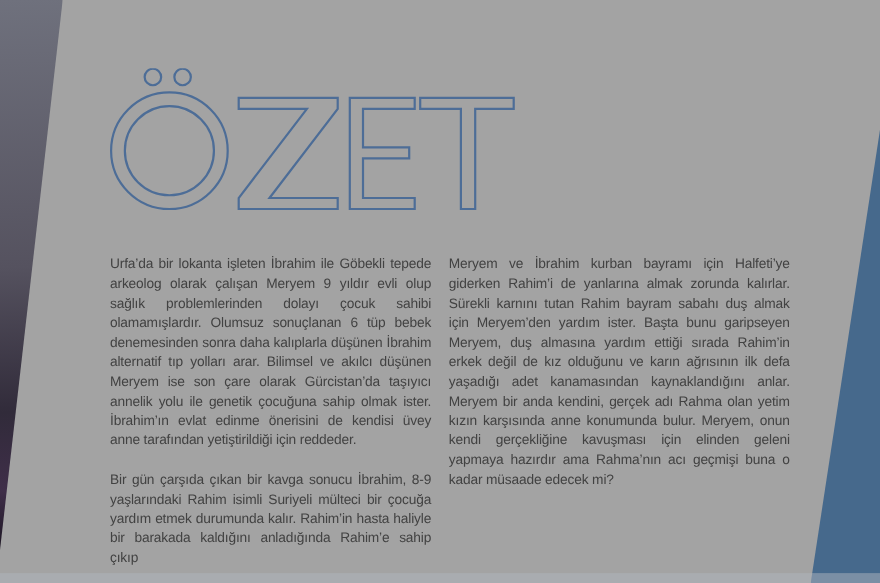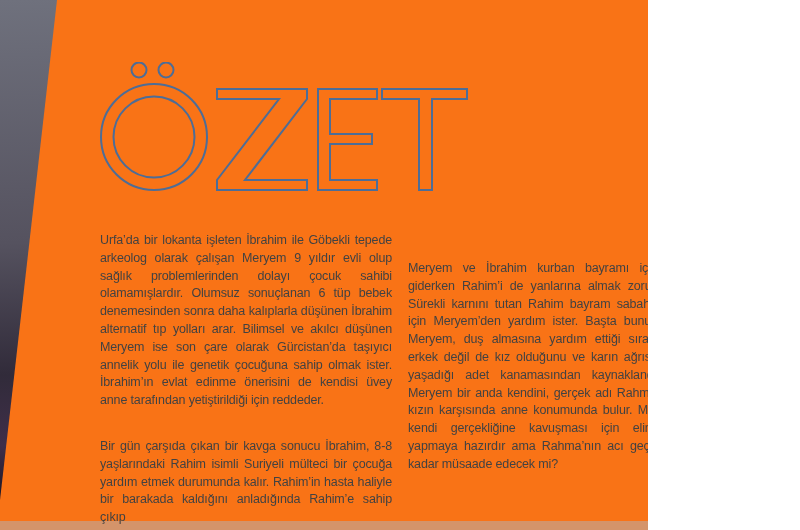--- a/index.html
+++ b/index.html
@@ -4,22 +4,22 @@
 <style>
   html, body {
     margin: 0; padding: 0;
     width: 800px; height: 530px;
     overflow: hidden;
     background: #ffffff;
     font-family: "Liberation Sans", sans-serif;
   }
   .canvas {
     position: relative;
-    width: 648px; height: 530px;
-    background: #f97316;
+    width: 800px; height: 530px;
+    background: #a3a3a3;
     overflow: hidden;
   }
   
   .photo-wedge {
     position: absolute;
     left: 0; top: 0;
     width: 60px; height: 505px;
     clip-path: polygon(0 0, 57px 0, 0 500px);
     background: linear-gradient(178deg,
       var(--photo-top) 0%,
@@ -72,21 +72,21 @@
   .col { color: var(--text); }
   .col-left  { width: 292px; }
   .col-right { width: 310px; }
   .col p {
     margin: 0 0 17.8px 0;
     font-size: 12.5px;
     line-height: 17.8px;
     letter-spacing: -0.15px;
     text-align: justify;
   }
-  .col p:last-child { margin-bottom: 0; margin-top: 28px; }
+  .col p:last-child { margin-bottom: 0; }
 </style>
 </head>
 <body>
 
 <div class="canvas">
 
   <div class="photo-wedge"></div>
   <div class="blue-wedge"></div>
   <div class="edge-strip"></div>
 
@@ -103,20 +103,20 @@
     <path d="M122,27 H212 V37 L150,118 H212 V128 H122 V118 L184,37 H122 Z"></path>
 
     <path d="M223,27 H282 V37 H235 V72 H277 V82 H235 V118 H282 V128 H223 Z"></path>
 
     <path d="M287,27 H372 V37 H337 V128 H324 V37 H287 Z"></path>
   </svg>
 
   <div class="columns">
     <div class="col col-left">
       <p>Urfa’da bir lokanta işleten İbrahim ile Göbekli tepede arkeolog olarak çalışan Meryem 9 yıldır evli olup sağlık problemlerinden dolayı çocuk sahibi olamamışlardır. Olumsuz sonuçlanan 6 tüp bebek denemesinden sonra daha kalıplarla düşünen İbrahim alternatif tıp yolları arar. Bilimsel ve akılcı düşünen Meryem ise son çare olarak Gürcistan’da taşıyıcı annelik yolu ile genetik çocuğuna sahip olmak ister. İbrahim’ın evlat edinme önerisini de kendisi üvey anne tarafından yetiştirildiği için reddeder.</p>
-      <p>Bir gün çarşıda çıkan bir kavga sonucu İbrahim, 8-8 yaşlarındaki Rahim isimli Suriyeli mülteci bir çocuğa yardım etmek durumunda kalır. Rahim’in hasta haliyle bir barakada kaldığını anladığında Rahim’e sahip çıkıp</p>
+      <p>Bir gün çarşıda çıkan bir kavga sonucu İbrahim, 8-9 yaşlarındaki Rahim isimli Suriyeli mülteci bir çocuğa yardım etmek durumunda kalır. Rahim’in hasta haliyle bir barakada kaldığını anladığında Rahim’e sahip çıkıp</p>
     </div>
     <div class="col col-right">
       <p>Meryem ve İbrahim kurban bayramı için Halfeti’ye giderken Rahim’i de yanlarına almak zorunda kalırlar. Sürekli karnını tutan Rahim bayram sabahı duş almak için Meryem’den yardım ister. Başta bunu garipseyen Meryem, duş almasına yardım ettiği sırada Rahim’in erkek değil de kız olduğunu ve karın ağrısının ilk defa yaşadığı adet kanamasından kaynaklandığını anlar. Meryem bir anda kendini, gerçek adı Rahma olan yetim kızın karşısında anne konumunda bulur. Meryem, onun kendi gerçekliğine kavuşması için elinden geleni yapmaya hazırdır ama Rahma’nın acı geçmişi buna o kadar müsaade edecek mi?</p>
     </div>
   </div>
 
 </div>
 
 </body></html>

